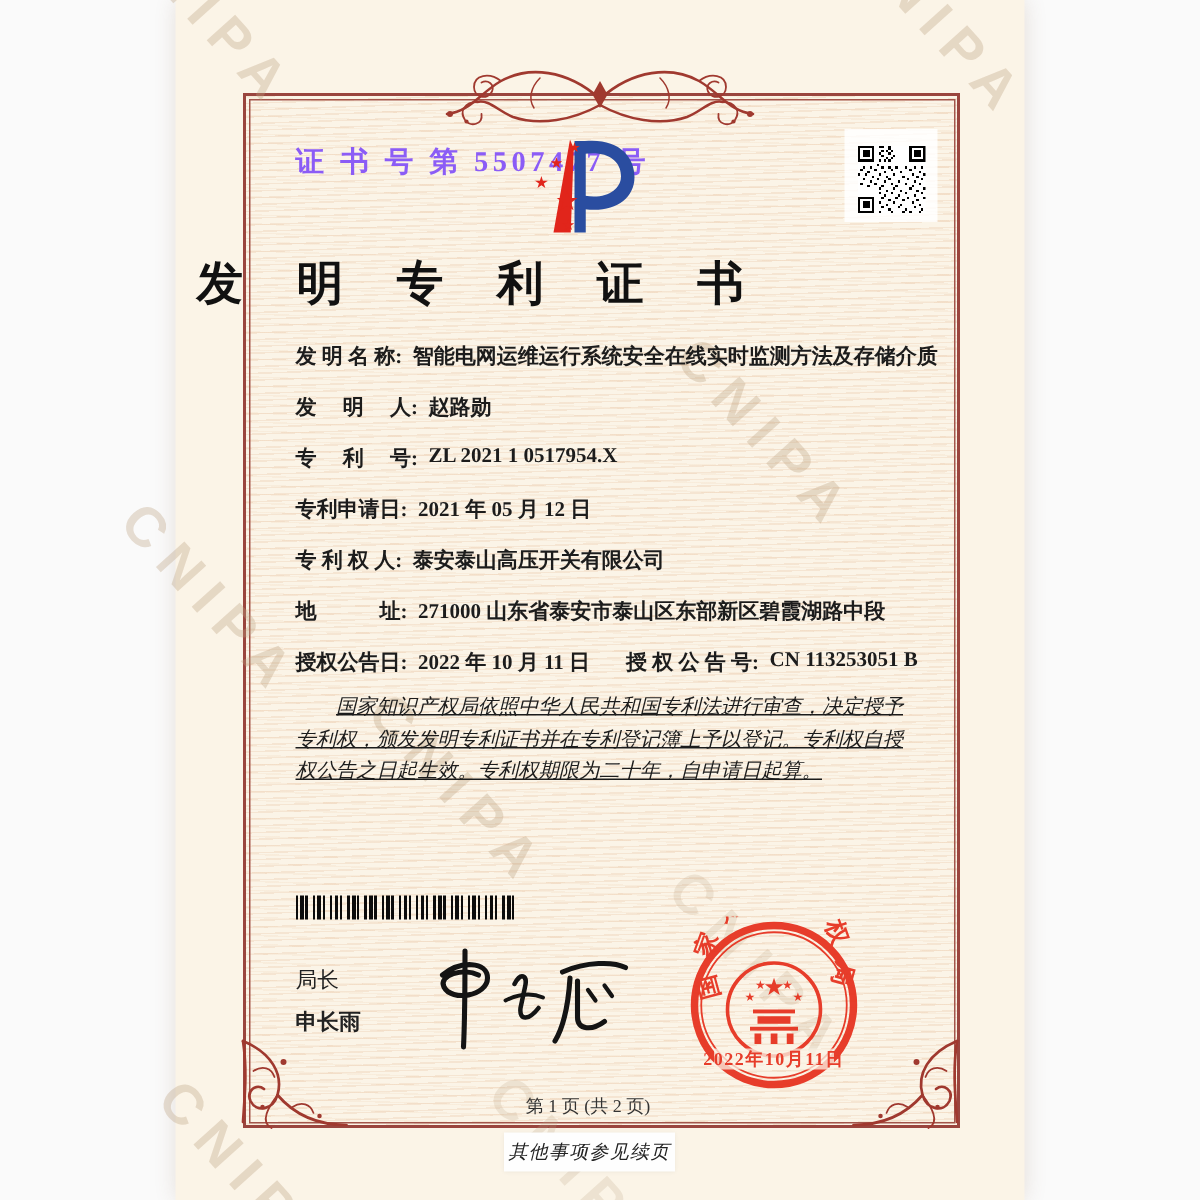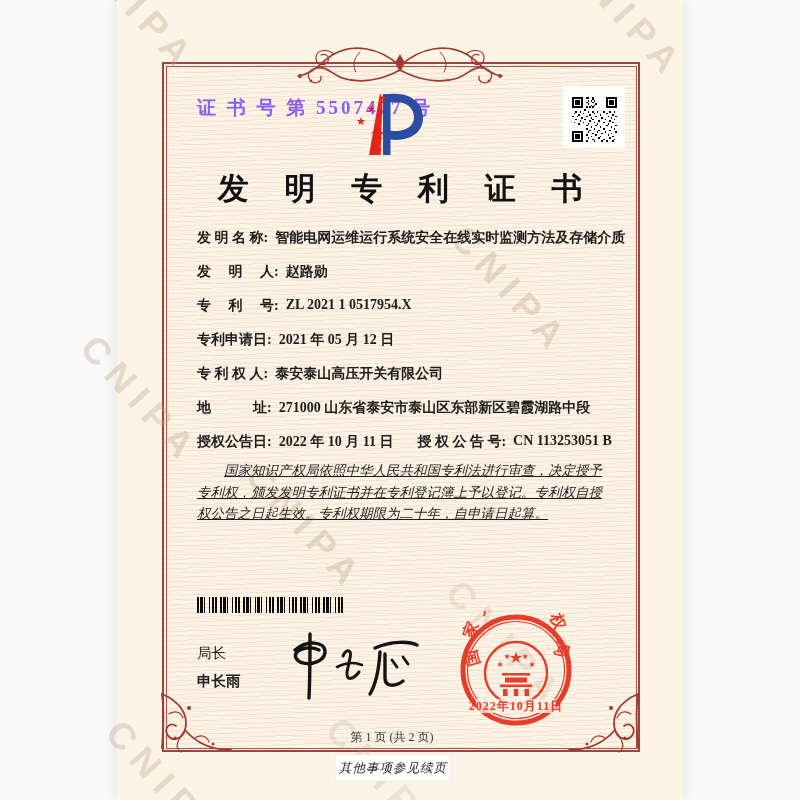--- a/index.html
+++ b/index.html
@@ -36,21 +36,21 @@
     position:absolute;left:80px;top:95px;font-size:19px;color:#8b5cf6;
     letter-spacing:3px;font-weight:bold;
   }
   .logo{position:absolute;left:236px;top:91px;}
   .qr-patch{
     position:absolute;left:446px;top:86px;width:62px;height:62px;
     background:rgba(255,255,255,.85);
   }
   .qr-patch svg{position:absolute;left:9px;top:11px;}
   .title{
-    position:absolute;left:0;right:0;top:168px;text-align:center;
+    position:absolute;left:0;right:0;top:168px;
     font-size:31px;font-weight:bold;color:#111;letter-spacing:14px;text-indent:14px;
   }
   .fields{position:absolute;left:80px;top:229px;width:455px;}
   .field-row{height:34px;display:flex;align-items:flex-start;
     font-size:14px;font-weight:bold;color:#1c1c1c;white-space:nowrap;}
   .flabel{white-space:pre;margin-right:7px;}
   .flabel2{white-space:pre;margin-left:24px;margin-right:7px;}
   .body-text{
     position:absolute;left:80px;top:460px;width:414px;
     font-size:13.5px;line-height:21.5px;color:#1c1c1c;

